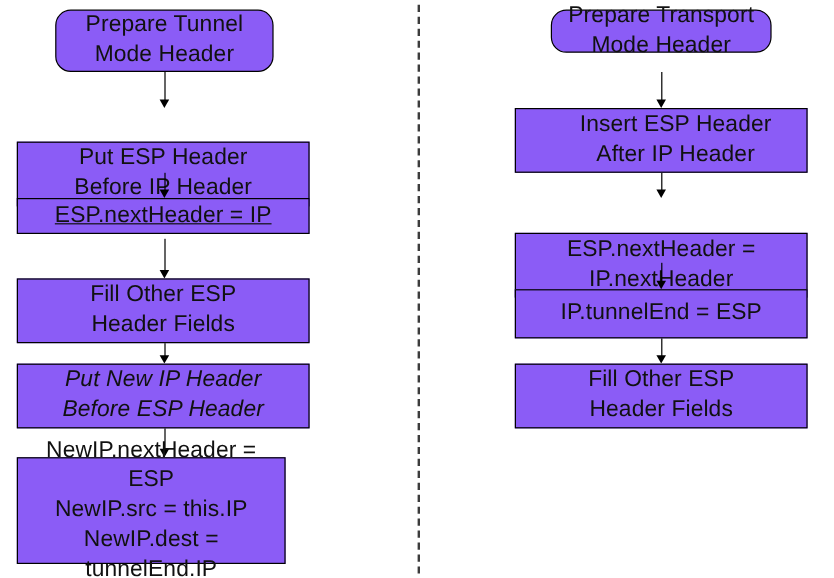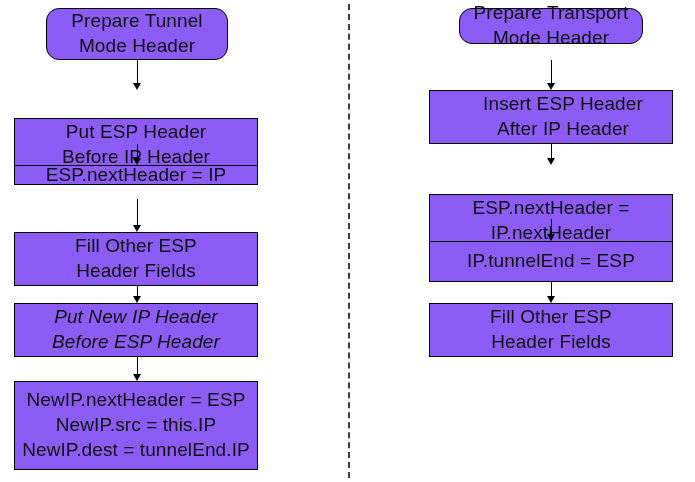--- a/index.html
+++ b/index.html
@@ -86,21 +86,21 @@
   <div class="node" style="left:14px; top:90px; width:244px; height:54px;margin-top:28px;">
     <span>Put ESP Header
 Before IP Header</span>
   </div>
 
   <div class="connector" style="left:137px; top:144px; height:21px;">
     <div class="shaft" style="height:15px;"></div>
     <div class="head" style="top:14px;"></div>
   </div>
 
-  <div class="node" style="left:14px; top:165px; width:244px; height:20px;">
+  <div class="node" style="left:14px; top:165px; width:244px; height:30px;text-decoration:underline;">
     <span>ESP.nextHeader = IP</span>
   </div>
 
   <div class="connector" style="left:137px; top:199px; height:33px;">
     <div class="shaft" style="height:27px;"></div>
     <div class="head" style="top:26px;"></div>
   </div>
 
   <div class="node" style="left:14px; top:232px; width:244px; height:54px;">
     <span>Fill Other ESP
@@ -115,21 +115,21 @@
   <div class="node" style="left:14px; top:303px; width:244px; height:54px;font-style:italic;">
     <span>Put New IP Header
 Before ESP Header</span>
   </div>
 
   <div class="connector" style="left:137px; top:357px; height:24px;">
     <div class="shaft" style="height:18px;"></div>
     <div class="head" style="top:17px;"></div>
   </div>
 
-  <div class="node" style="left:14px; top:381px; width:244px; height:89px;">
+  <div class="node" style="left:14px; top:381px; width:224px; height:89px;">
     <span>NewIP.nextHeader = ESP
 NewIP.src = this.IP
 NewIP.dest = tunnelEnd.IP</span>
   </div>
 
   <div class="divider" style="left:348px; top:4px; height:474px;"></div>
 
   <div class="node terminator" style="left:459px; top:8px; width:184px; height:36px;">
     <span>Prepare Transport
 Mode Header</span>

